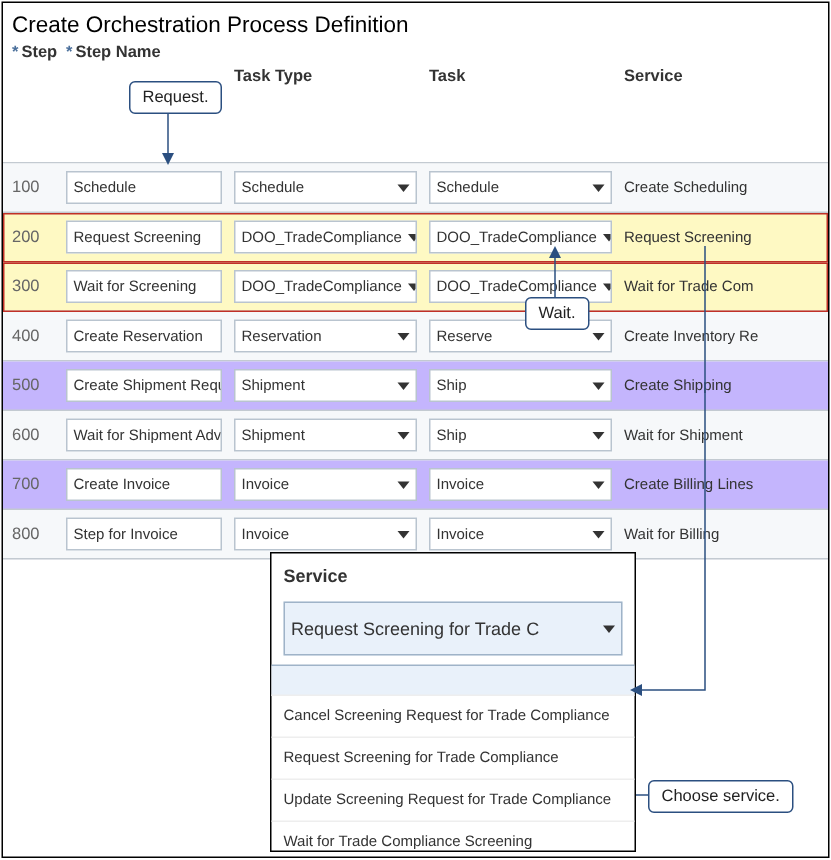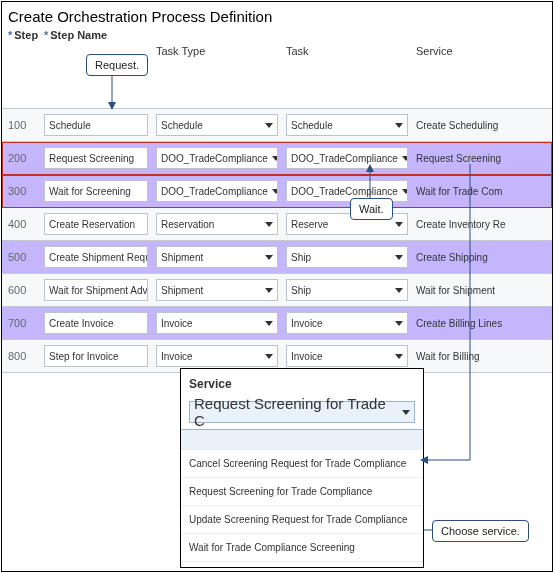--- a/index.html
+++ b/index.html
@@ -36,33 +36,33 @@
   }
   .col-step { width: 36px; flex: 0 0 36px; }
   .col-name { width: 112px; flex: 0 0 112px; }
   .col-tt   { width: 130px; flex: 0 0 130px; }
   .col-task { width: 130px; flex: 0 0 130px; }
   .col-svc  { flex: 1 1 auto; }
   .req-dot { color:#4a6f9b; font-weight:bold; margin-right:2px;}
   .hdr2 {
     display:flex;
     padding: 0 0 6px 6px;
-    font-weight:normal;
+    font-weight:bold;
   }
   .tbl { border-top: 1px solid #c3cad1; margin-top: 45px; }
   .row {
     display:flex;
     align-items:center;
     height: 33px;
     border-bottom: 1px solid #c3cad1;
     padding-left:6px;
     background:#c4b5fd;
   }
   .row.alt { background:#f6f8fa; }
-  .row.hl { outline: 1.5px solid #c03028; outline-offset:-1px; background:#c4b5fd; }
+  .row.hl { outline: 1.5px solid #c03028; outline-offset:-1px; background:#fef9c3; }
   .stepnum { color:#666; }
   .cell-input {
     display:flex; align-items:center;
     background:#fff;
     border:1px solid #b9c4cf;
     height: 22px;
     padding: 0 4px;
     margin-right:6px;
     overflow:hidden;
     white-space:nowrap;
@@ -109,26 +109,26 @@
     width:244px; height:200px;
     border:1px solid #000;
     background:#fff;
   }
   .svc-title {
     font-weight:bold; font-size:12px;
     padding:8px 8px 10px 8px;
   }
   .svc-dd {
     margin: 0 8px 6px 8px;
-    height:22px;
+    height:36px;
     border:1px solid #9fb3c8;
     display:flex; align-items:center; justify-content:space-between;
     padding:0 4px;
     background:#e9f1fa;
-    font-size:15px;
+    font-size:12px;
   }
   .svc-list {
     border-top:1px solid #9fb3c8;
   }
   .svc-item {
     padding:8px 8px;
     font-size:10px;
     border-bottom:1px solid #eee;
     white-space:nowrap; overflow:hidden;
   }

